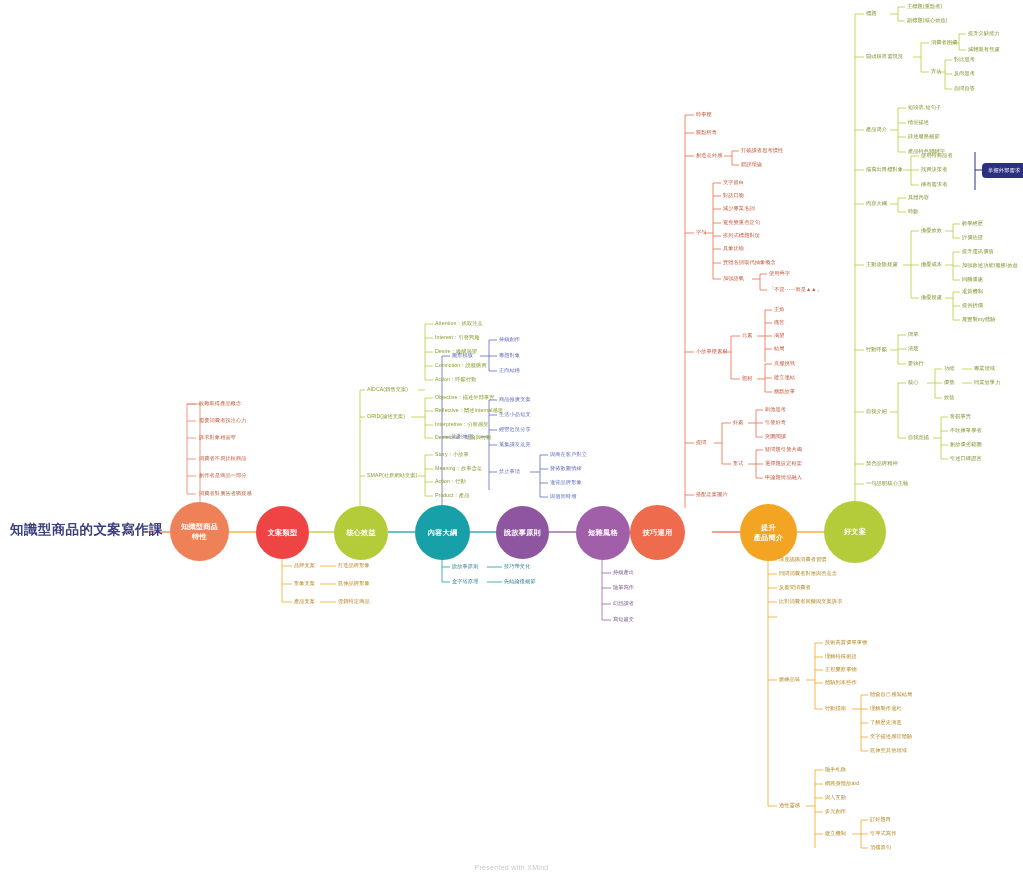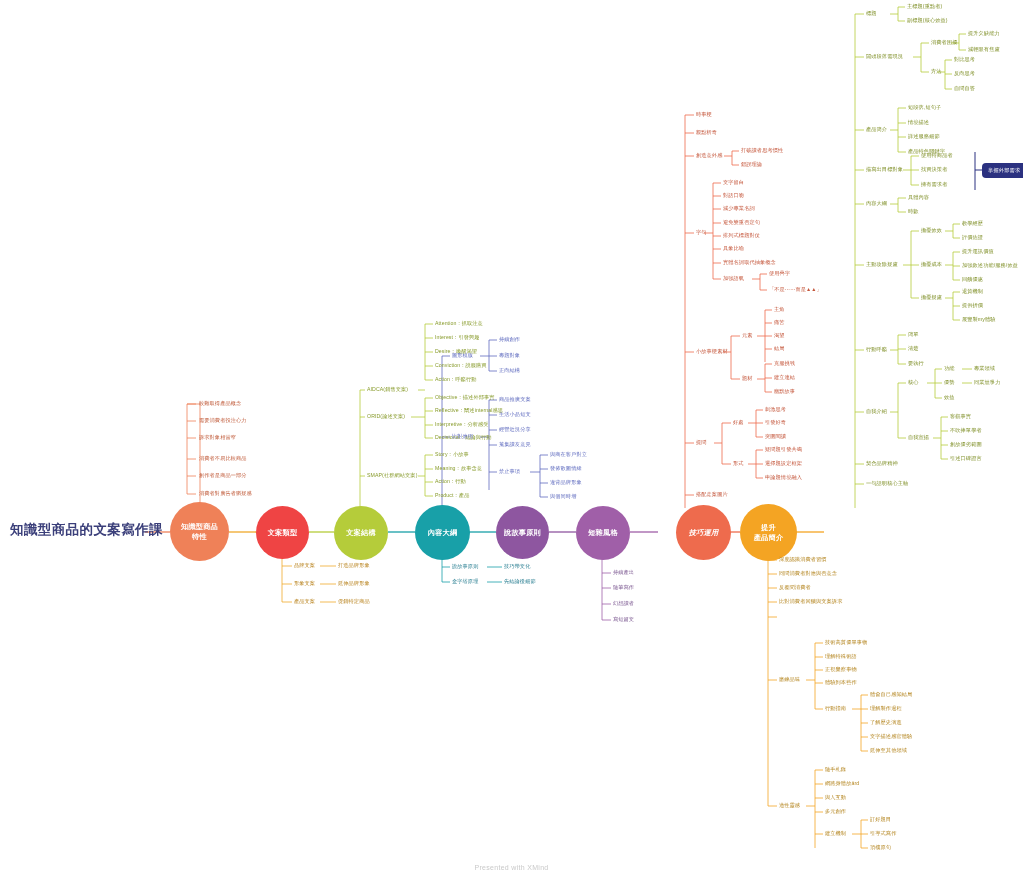--- a/index.html
+++ b/index.html
@@ -370,46 +370,49 @@
       <span>知識型商品</span>
       <span>特性</span>
     </span>
   </div>
 
   <div class="node-circle" style="left:256px;top:506px;width:53px;height:53px;background:#ef4444;">
     <span>文案類型</span>
   </div>
 
   <div class="node-circle" style="left:334px;top:506px;width:54px;height:54px;background:#b5cc3a;">
-    <span>文案結構</span>
+    <span>核心效益</span>
   </div>
 
   <div class="node-circle" style="left:415px;top:505px;width:55px;height:55px;background:#18a0a8;">
     <span>內容大綱</span>
   </div>
 
   <div class="node-circle" style="left:496px;top:506px;width:53px;height:53px;background:#8e56a0;">
     <span>說故事原則</span>
   </div>
 
   <div class="node-circle" style="left:576px;top:506px;width:54px;height:54px;background:#a05fa8;">
     <span>短雜風格</span>
   </div>
 
-  <div class="node-circle" style="left:676px;top:505px;width:55px;height:55px;background:#ee6b4d;font-style:italic;">
+  <div class="node-circle" style="left:630px;top:505px;width:55px;height:55px;background:#ee6b4d;">
     <span>技巧運用</span>
   </div>
 
   <div class="node-circle" style="left:740px;top:504px;width:57px;height:57px;background:#f4a423;">
     <span>
       <span>提升</span>
       <span>產品簡介</span>
     </span>
   </div>
 
+  <div class="node-circle" style="left:824px;top:501px;width:62px;height:62px;background:#b5cc3a;">
+    <span>好文案</span>
+  </div>
 
   <div class="leaf" style="left:199px;top:401px;color:#c05b3a;">較難取得產品概念</div>
   <div class="leaf" style="left:199px;top:418px;color:#c05b3a;">需要消費者投注心力</div>
   <div class="leaf" style="left:199px;top:435px;color:#c05b3a;">訴求對象相當窄</div>
   <div class="leaf" style="left:199px;top:456px;color:#c05b3a;">消費者不易比較商品</div>
   <div class="leaf" style="left:199px;top:473px;color:#c05b3a;">創作者是商品一部分</div>
   <div class="leaf" style="left:199px;top:491px;color:#c05b3a;">消費者對廣告者猶疑感</div>
 
   <div class="leaf" style="left:294px;top:563px;color:#b8821c;">品牌文案</div>
   <div class="leaf" style="left:294px;top:581px;color:#b8821c;">形象文案</div>

